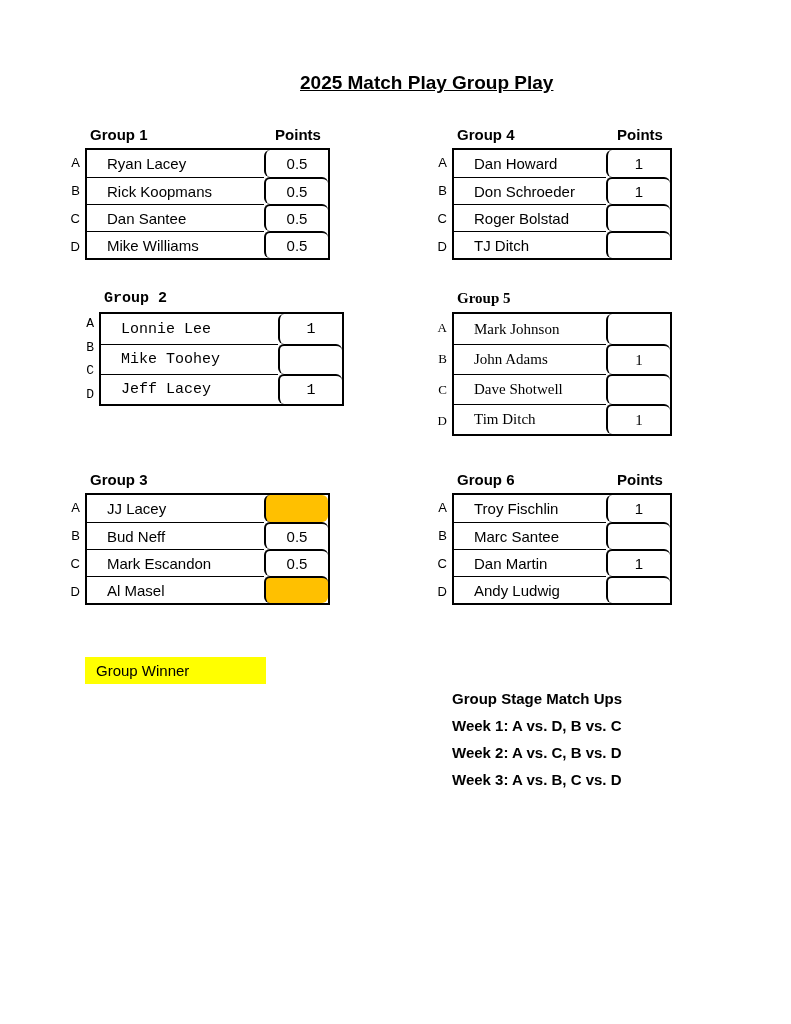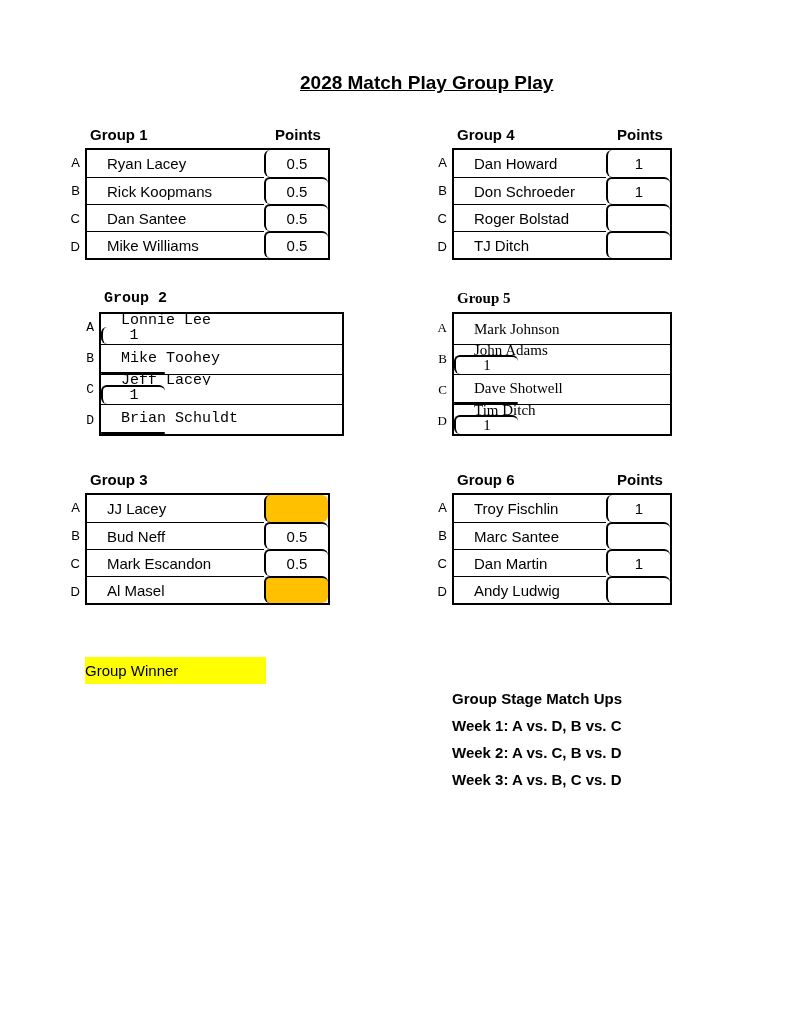--- a/index.html
+++ b/index.html
@@ -47,21 +47,21 @@
   .rlabels span {
     flex: 1;
     display: flex;
     align-items: center;
     justify-content: flex-end;
     padding-right: 5px;
     font-size: 13px;
   }
   .gtable { flex: 1; border: 2px solid #000; background: #fff; }
   .trow { display: flex; height: 27px; }
-  .tall .trow { height: 30px; flex-direction: column; }
+  .tall .trow { height: 30px; }
   .ncell {
     flex: 1;
     display: flex;
     align-items: center;
     padding-left: 20px;
     font-size: 15px;
     white-space: nowrap;
     overflow: hidden;
   }
   .pcell {
@@ -74,42 +74,42 @@
     border-radius: 6px;
   }
   .trow + .trow .ncell { border-top: 1px solid #000; }
   .trow + .trow .pcell { border-top: 2px solid #000; }
 
   .legend { position: absolute; top: 657px; left: 85px; width: 181px; }
   .legend-row {
     height: 27px;
     display: flex;
     align-items: center;
-    padding-left: 0;
+    padding-left: 11px;
     font-size: 15px;
     text-align: center;
   }
 
   .matchups {
     position: absolute;
     top: 657px;
     left: 452px;
     font-size: 15px;
     font-weight: bold;
     line-height: 27px;
     white-space: nowrap;
     margin-top: 28px;
   }
 </style>
 </head>
 <body>
 
 <div class="page">
 
-  <div class="title">2028 Match Play Group Play</div>
+  <div class="title">2025 Match Play Group Play</div>
 
   <div class="group" id="g1">
     <div class="ghead">
       <span class="gname">Group 1</span>
       <span class="phead">Points</span>
     </div>
     <div class="gbody">
       <div class="rlabels">
         <span>A</span>
         <span>B</span>
@@ -187,24 +187,20 @@
           <span class="ncell">Lonnie Lee</span>
           <span class="pcell">1</span>
         </div>
         <div class="trow">
           <span class="ncell">Mike Toohey</span>
           <span class="pcell"></span>
         </div>
         <div class="trow">
           <span class="ncell">Jeff Lacey</span>
           <span class="pcell">1</span>
-        </div>
-        <div class="trow">
-          <span class="ncell">Brian Schuldt</span>
-          <span class="pcell"></span>
         </div>
       </div>
     </div>
   </div>
 
   <div class="group tall" id="g5">
     <div class="ghead">
       <span class="gname">Group 5</span>
       <span class="phead"></span>
     </div>

